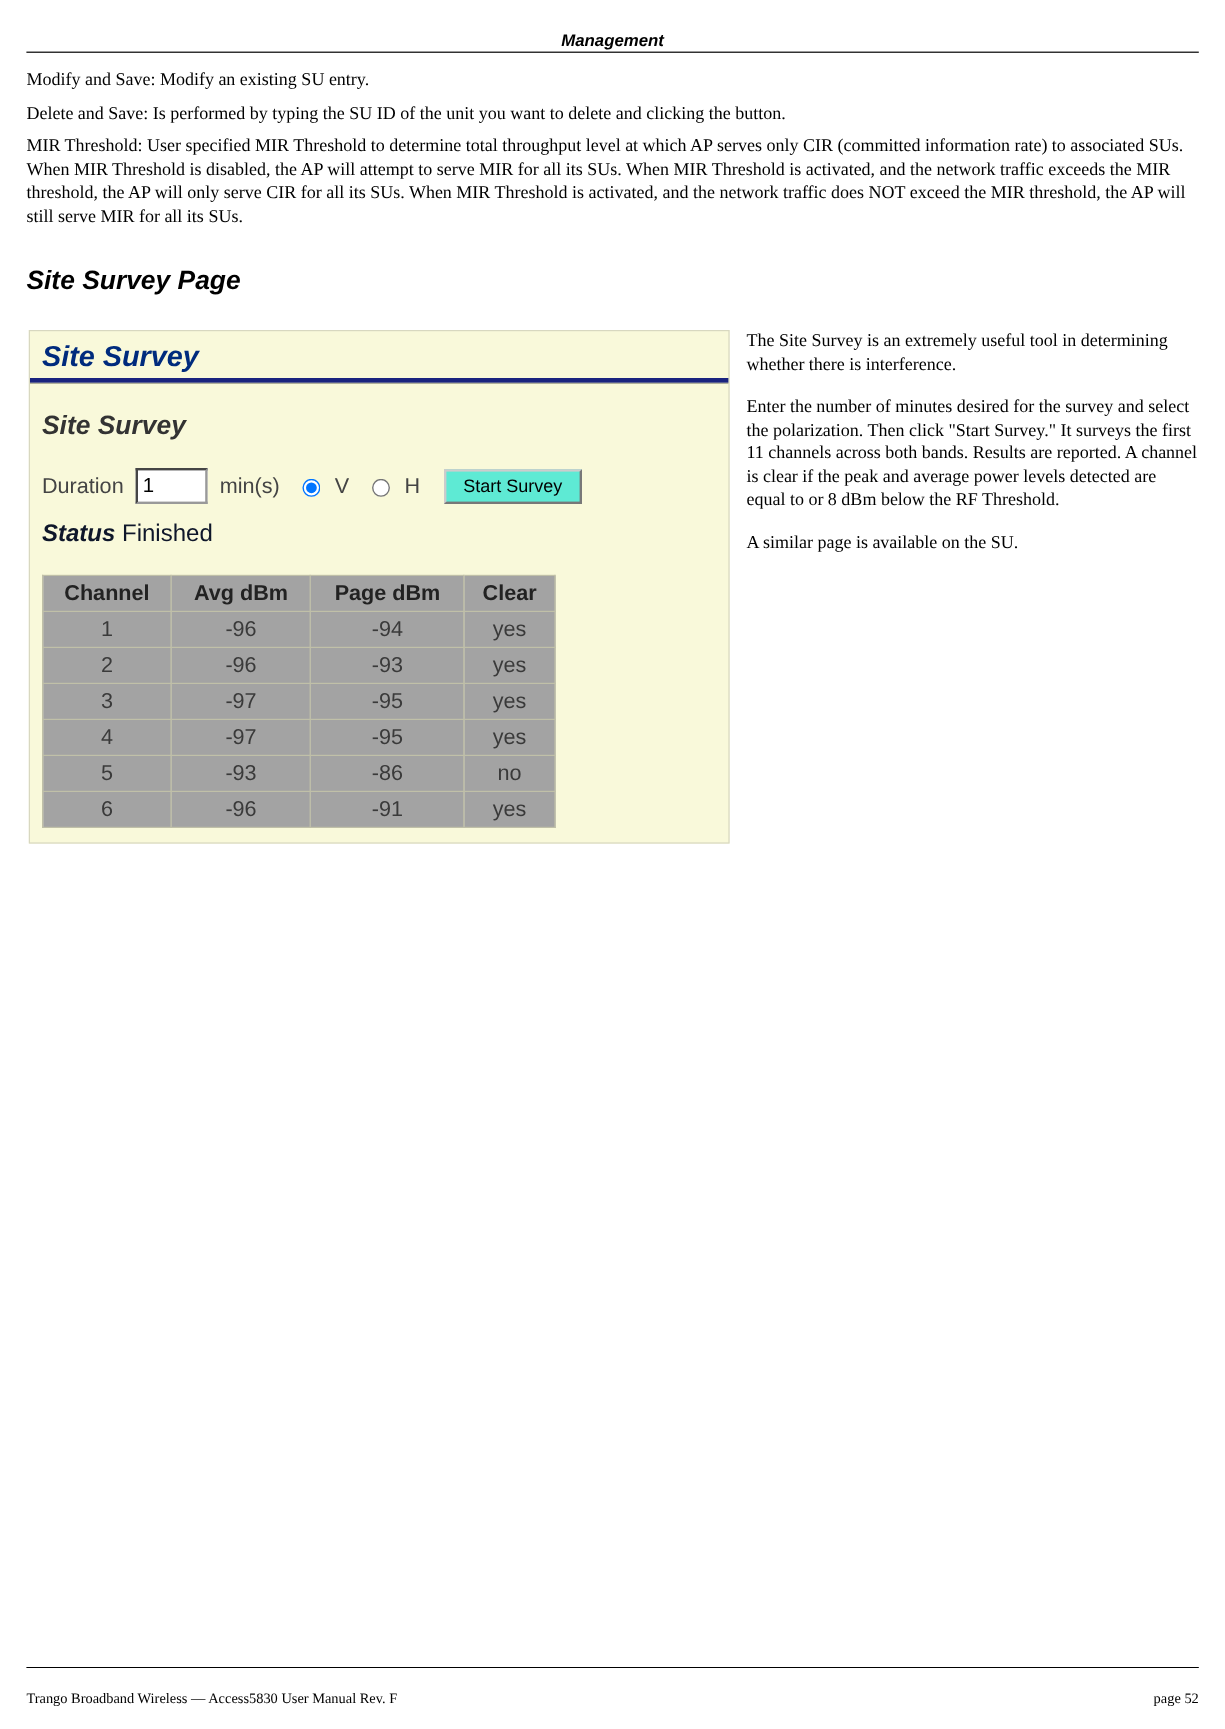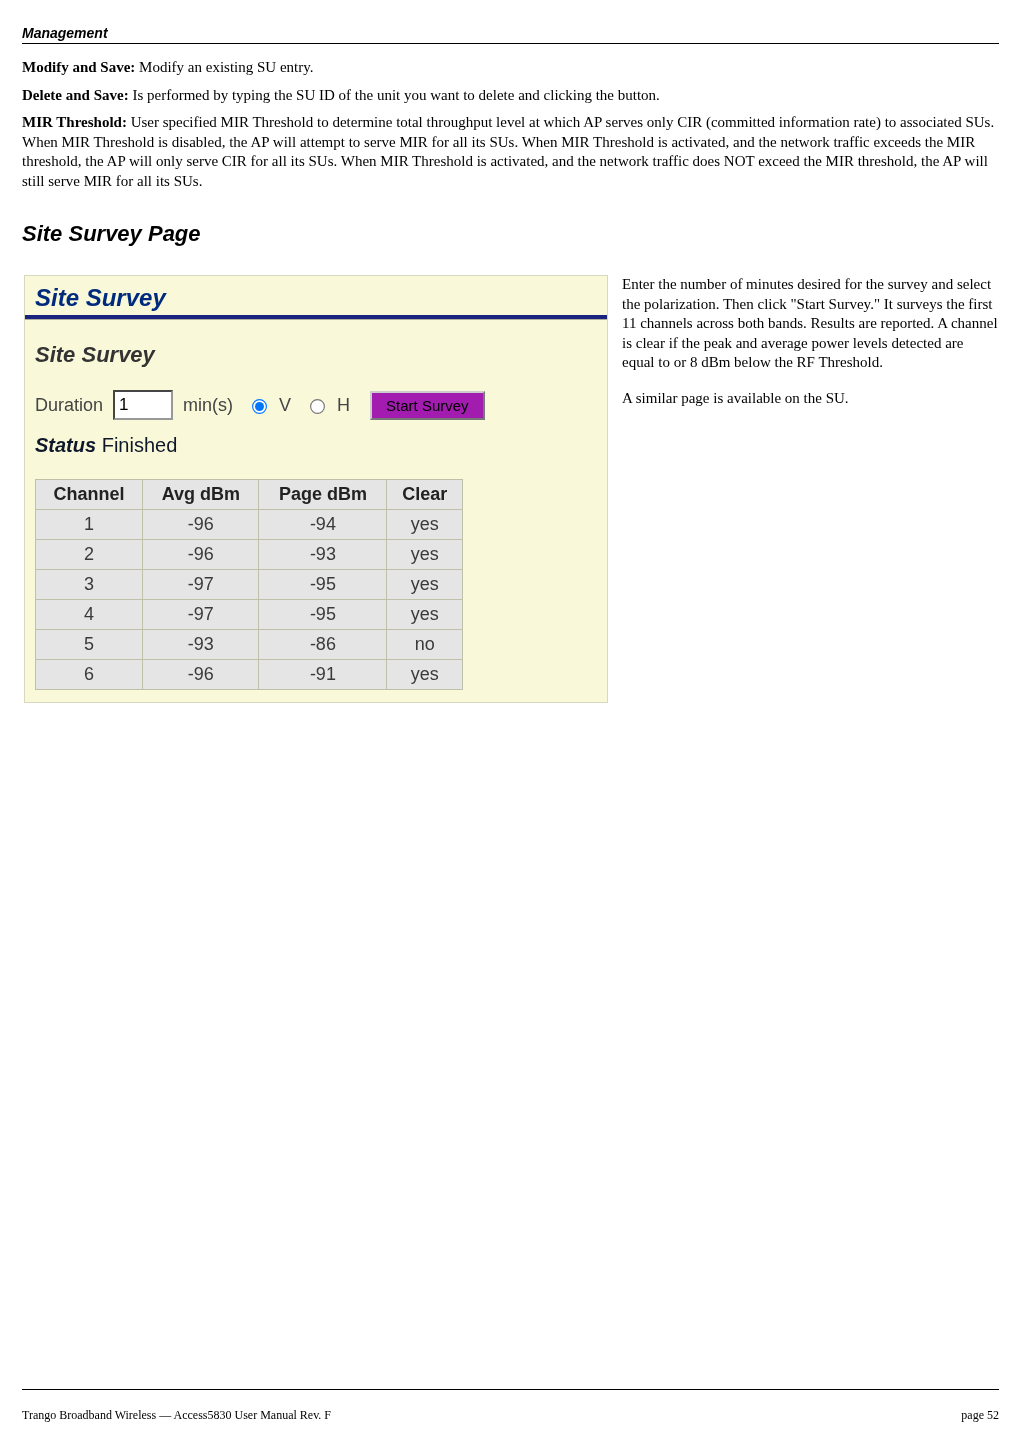--- a/index.html
+++ b/index.html
@@ -12,27 +12,28 @@
       color: #000;
     }
     .header {
       font-family: Verdana, sans-serif;
       font-weight: bold;
       font-size: 14px;
       font-style: italic;
       border-bottom: 1.5px solid #000;
       padding-bottom: 2px;
       margin-bottom: 14px;
+      text-align: center;
     }
     .para {
       margin: 0 0 8px 0;
       line-height: 1.3;
     }
     .para .bold {
-      font-weight: bold;
+      font-weight: normal;
       text-align: center;
     }
     h2.survey-heading {
       font-family: Verdana, sans-serif;
       font-weight: bold;
       font-size: 22px;
       margin: 30px 0 28px 0;
       font-style: italic;
     }
     .survey-row {
@@ -86,21 +87,21 @@
       padding: 2px 4px;
       background: #fff;
       border: 2px inset #999;
       font-family: Arial, sans-serif;
     }
     .form-row input[type="radio"] {
       margin-left: 10px;
       transform: scale(1.15);
     }
     .btn {
-      background: #a21caf;
+      background: #5eead4;
       border: 2px outset #ccc;
       font-size: 15px;
       padding: 4px 14px;
       margin-left: 10px;
       font-family: Arial, sans-serif;
       cursor: pointer;
     }
     .status-line {
       font-size: 20px;
       margin-bottom: 22px;
@@ -121,21 +122,21 @@
     table.results {
       border-collapse: collapse;
       margin-top: 4px;
       width: 428px;
       font-size: 18px;
     }
     table.results th, table.results td {
       border: 1px solid #c0c0a8;
       padding: 4px 8px;
       text-align: center;
-      background: #e5e5e5;
+      background: #a3a3a3;
     }
     table.results th {
       font-weight: bold;
       font-size: 18px;
       color:#222;
     }
     .aside {
       flex: 1;
       padding-left: 4px;
     }
@@ -245,20 +246,21 @@
           <td>6</td>
           <td>-96</td>
           <td>-91</td>
           <td>yes</td>
         </tr>
       </tbody>
     </table>
   </div>
 
   <div class="aside">
+    <p>The Site Survey is an extremely useful tool in determining whether there is interference.</p>
     <p>Enter the number of minutes desired for the survey and select the polarization.  Then click "Start Survey."  It surveys the first 11 channels across both bands.  Results are reported.  A channel is clear if the peak and average power levels detected are equal to or 8 dBm below the RF Threshold.</p>
     <p>A similar page is available on the SU.</p>
   </div>
 
 </div>
 
 <div class="footer">
   <span>Trango Broadband Wireless — Access5830 User Manual  Rev. F</span>
   <span>page 52</span>
 </div>

